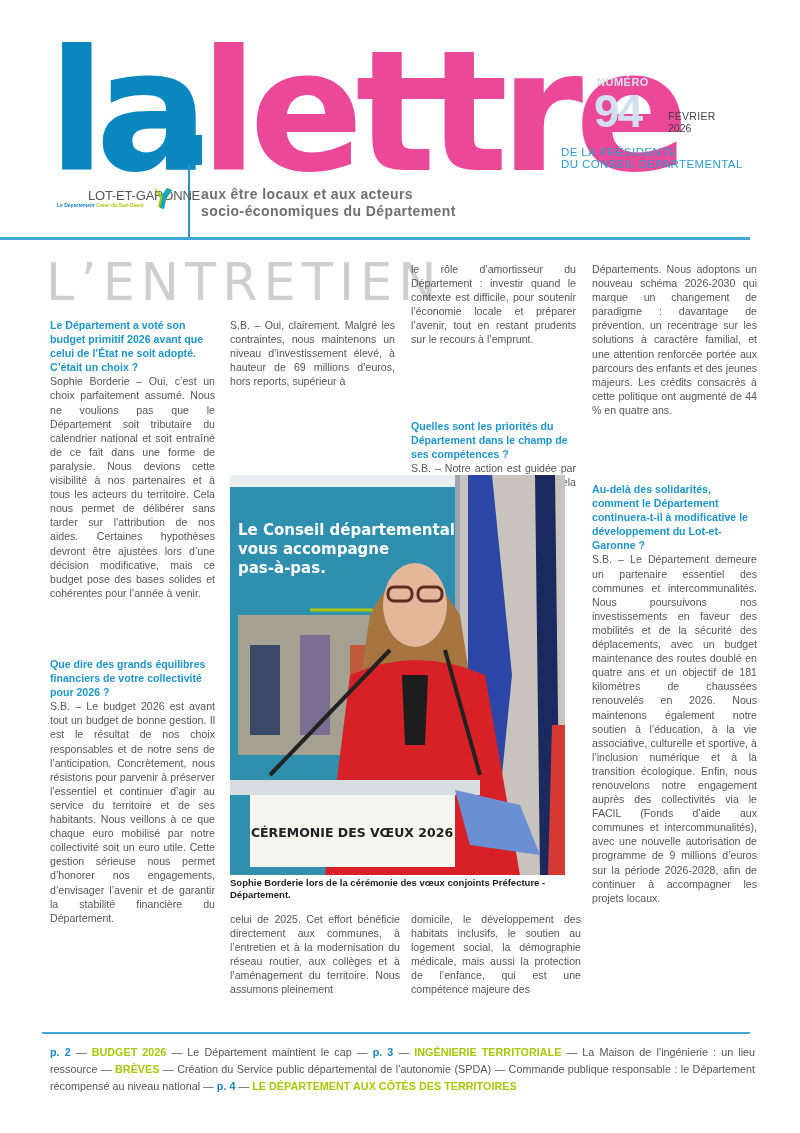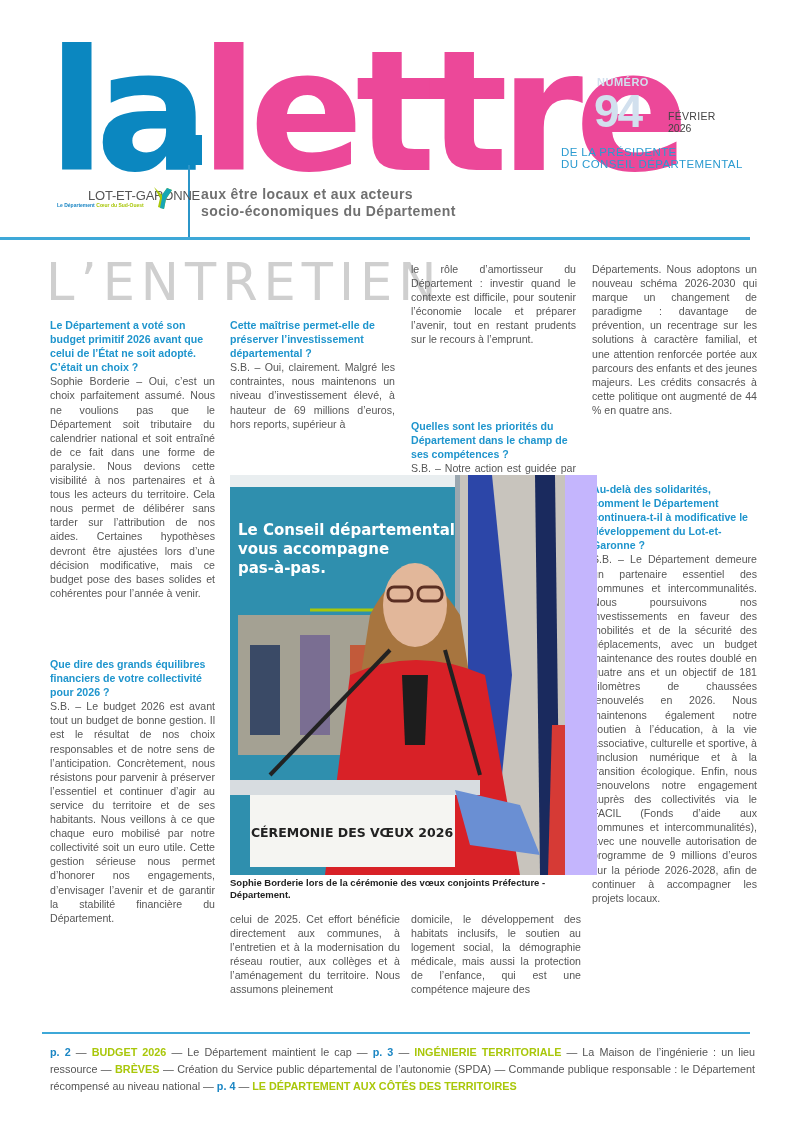--- a/index.html
+++ b/index.html
@@ -43,21 +43,21 @@
   .c1b { left: 50px; top: 657px; }
   .c2 { left: 230px; top: 318px; }
   .c3 { left: 411px; top: 262px; }
   .c3b { left: 411px; top: 375px; margin-top: 44px; }
   .c4 { left: 592px; top: 262px; }
   .c4b { left: 592px; top: 482px; }
   .c2bot { left: 230px; top: 912px; width: 170px; }
   .c3bot { left: 411px; top: 912px; width: 170px; }
 
   
-  .photo { left: 230px; top: 475px; width: 367px; height: 400px; overflow: hidden; background: #c4b5fd; }
+  .photo { left: 230px; top: 475px; width: 335px; height: 400px; overflow: hidden; background: #c4b5fd; }
   .caption { left: 230px; top: 877px; width: 340px; font-size: 9.5px; font-weight: bold; color: #222; line-height: 12px; }
 
   
   .botline { left: 42px; top: 1032px; width: 708px; height: 2px; background: #3ea8d8; }
   .footer { left: 50px; top: 1044px; width: 705px; font-size: 10.8px; line-height: 17px; color: #555; text-align: justify; }
   .fp { color: #1b86c4; font-weight: bold; }
   .fs { color: #a9c70a; font-weight: bold; }
 </style>
 </head>
 <body>
@@ -91,21 +91,20 @@
 <div class="col c1">
   <div class="q">Le Département a voté son budget primitif 2026 avant que celui de l’État ne soit adopté. C’était un choix ?</div>
   <div class="p">Sophie Borderie – Oui, c’est un choix parfaitement assumé. Nous ne voulions pas que le Département soit tributaire du calendrier national et soit entraîné de ce fait dans une forme de paralysie. Nous devions cette visibilité à nos partenaires et à tous les acteurs du territoire. Cela nous permet de délibérer sans tarder sur l’attribution de nos aides. Certaines hypothèses devront être ajustées lors d’une décision modificative, mais ce budget pose des bases solides et cohérentes pour l’année à venir.</div>
 </div>
 <div class="col c1b">
   <div class="q">Que dire des grands équilibres financiers de votre collectivité pour 2026 ?</div>
   <div class="p">S.B. – Le budget 2026 est avant tout un budget de bonne gestion. Il est le résultat de nos choix responsables et de notre sens de l’anticipation. Concrètement, nous résistons pour parvenir à préserver l’essentiel et continuer d’agir au service du territoire et de ses habitants. Nous veillons à ce que chaque euro mobilisé par notre collectivité soit un euro utile. Cette gestion sérieuse nous permet d’honorer nos engagements, d’envisager l’avenir et de garantir la stabilité financière du Département.</div>
 </div>
 
 <div class="col c2">
-  <div class="q">Cette maîtrise permet-elle de préserver l’investissement départemental ?</div>
   <div class="p">S.B. – Oui, clairement. Malgré les contraintes, nous maintenons un niveau d’investissement élevé, à hauteur de 69 millions d’euros, hors reports, supérieur à</div>
 </div>
 
 <div class="col c3">
   <div class="p">le rôle d’amortisseur du Département : investir quand le contexte est difficile, pour soutenir l’économie locale et préparer l’avenir, tout en restant prudents sur le recours à l’emprunt.</div>
 </div>
 <div class="col c3b">
   <div class="q">Quelles sont les priorités du Département dans le champ de ses compétences ?</div>
   <div class="p">S.B. – Notre action est guidée par une ligne forte : prendre soin. Cela recouvre l’aide à</div>
 </div>

